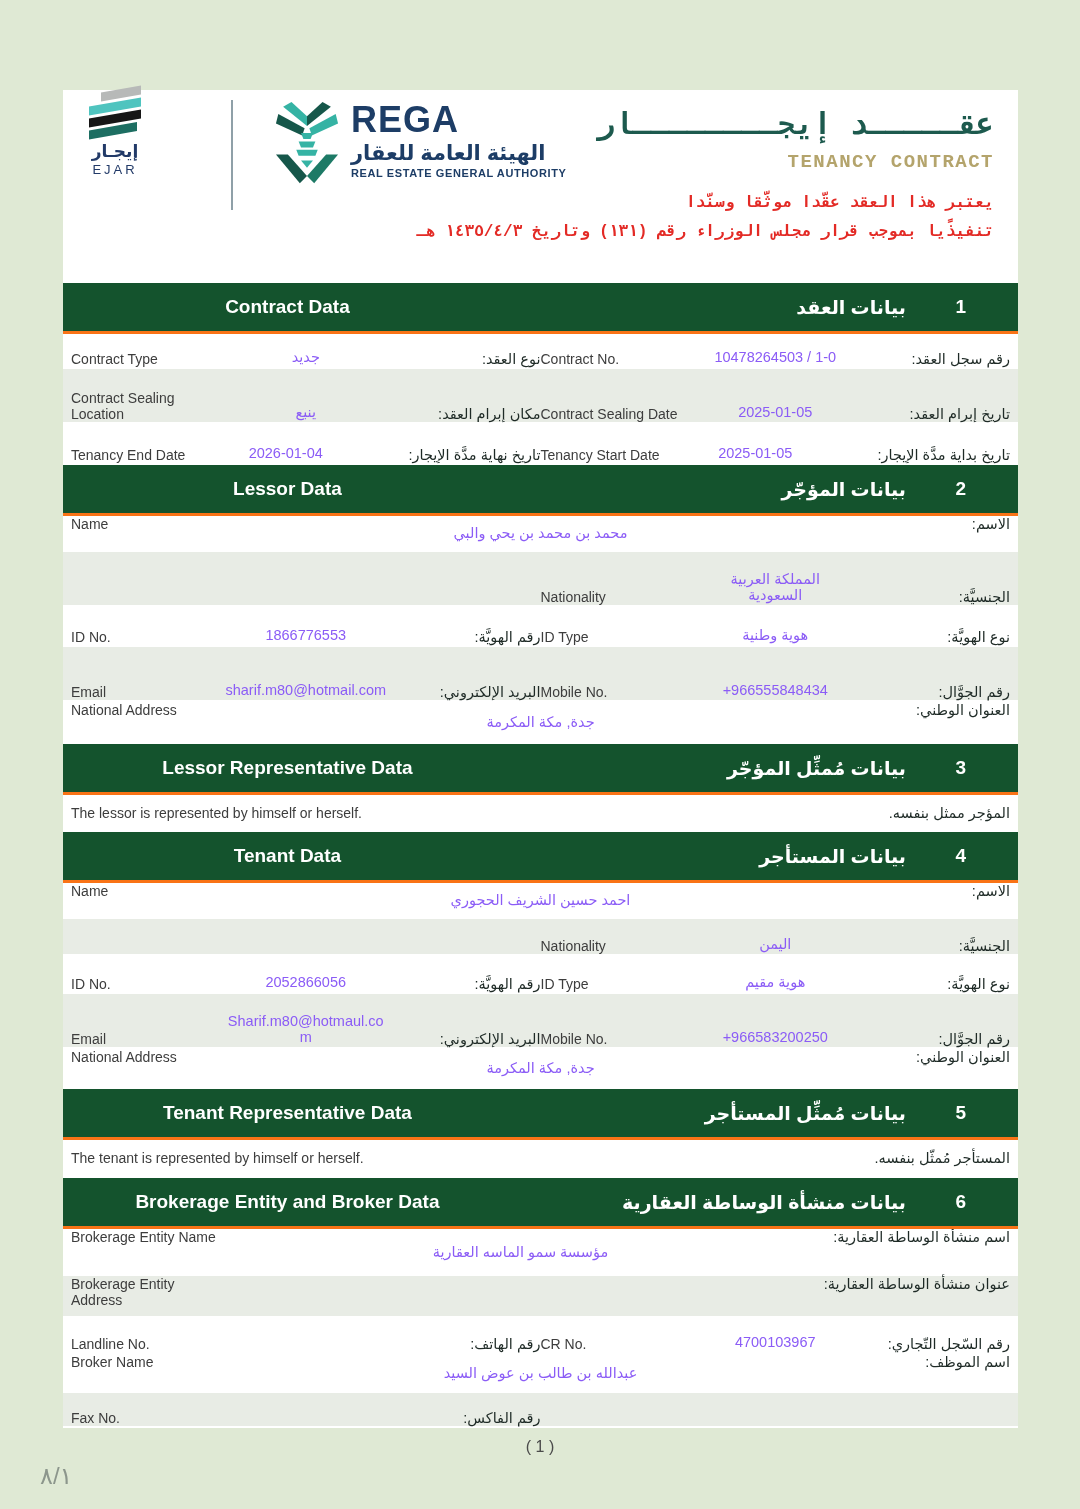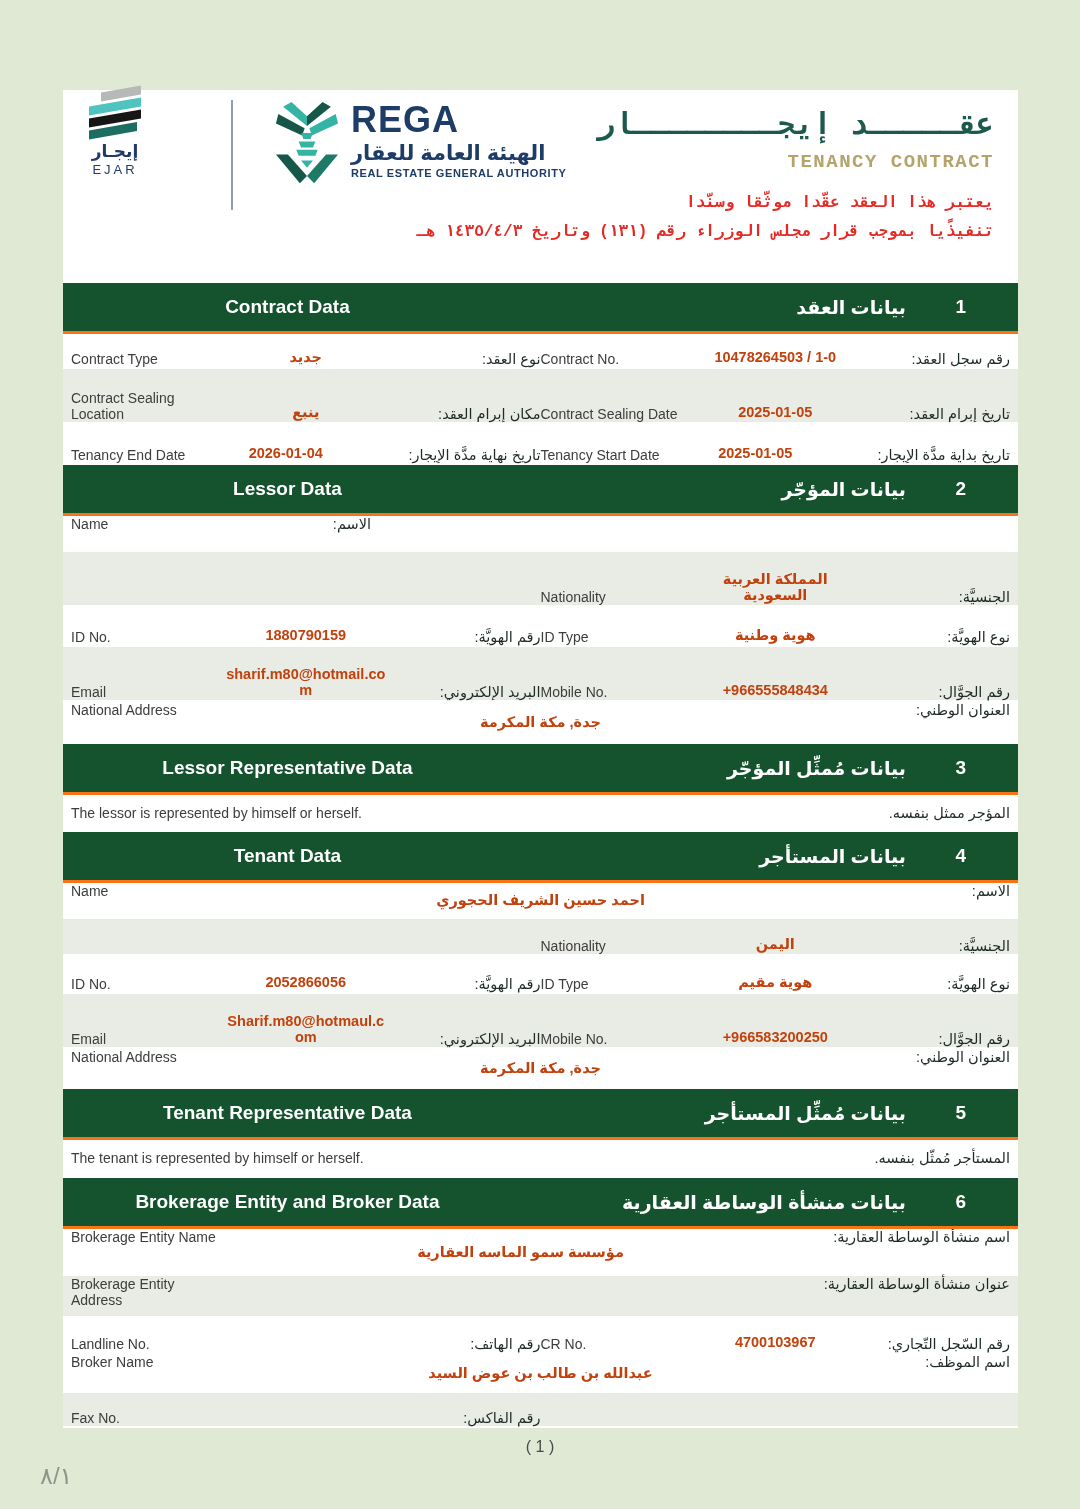--- a/index.html
+++ b/index.html
@@ -43,21 +43,21 @@
   .row.gray{background:#e8ece5;}
   .row.white{background:#ffffff;}
   .h35{min-height:35px}.h36{min-height:36px}.h37{min-height:37px}.h38{min-height:38px}.h39{min-height:39px}
   .h40{min-height:40px}.h41{min-height:41px}.h42{min-height:42px}.h47{min-height:47px}.h55{min-height:55px}
   .half{flex:1;display:flex;align-items:flex-end;min-width:0;}
   .half.empty{visibility:hidden;}
   .en{width:150px;flex:0 0 150px;color:#3d3d3d;font-size:14px;text-align:left;}
   .ar{width:150px;flex:0 0 150px;color:#1e2a26;font-size:14.5px;text-align:right;direction:rtl;}
   .ar.wide{width:190px;flex:0 0 190px;}
   .val{flex:1;display:flex;align-items:center;justify-content:center;min-width:0;padding:2px 4px;}
-  .vi{font-weight:bold;color:#c2410c;font-size:14.5px;text-align:center;direction:rtl;unicode-bidi:plaintext;}
+  .vi{font-weight:normal;color:#8b5cf6;font-size:14.5px;text-align:center;direction:rtl;unicode-bidi:plaintext;}
   .vi.wrap{max-width:195px;word-break:break-all;direction:ltr;}
   .vi.narrow{max-width:140px;}
   
   .row.rep{justify-content:space-between;align-items:center;}
   .rep-en{color:#3d3d3d;font-size:14px;}
   .rep-ar{color:#1e2a26;font-size:14.5px;direction:rtl;}
 
   
   .page-num{position:absolute;left:50%;top:1438px;transform:translateX(-50%);color:#4a4a4a;font-size:16px;}
   .corner-mark{position:absolute;left:40px;top:1462px;color:#8c968c;font-size:24px;direction:rtl;}
@@ -167,39 +167,42 @@
     </div>
 
     <div class="band">
       <div class="band-en">Lessor Data</div>
       <div class="band-ar">بيانات المؤجّر</div>
       <div class="band-num">2</div>
     </div>
 
     <div class="row white h36">
       <span class="en">Name</span>
+      <span class="val">
+          <span class="vi">محمد بن محمد بن يحي والبي</span>
+        </span>
       <span class="ar">الاسم:</span>
     </div>
 
     <div class="row gray h55">
       <div class="half empty"></div>
       <div class="half">
         <span class="en">Nationality</span>
         <span class="val">
             <span class="vi narrow">المملكة العربية السعودية</span>
           </span>
         <span class="ar">الجنسيَّة:</span>
       </div>
     </div>
 
     <div class="row white h40">
       <div class="half">
         <span class="en">ID No.</span>
         <span class="val">
-            <span class="vi">1880790159</span>
+            <span class="vi">1866776553</span>
           </span>
         <span class="ar">رقم الهويَّة:</span>
       </div>
       <div class="half">
         <span class="en">ID Type</span>
         <span class="val">
             <span class="vi">هوية وطنية</span>
           </span>
         <span class="ar">نوع الهويَّة:</span>
       </div>

